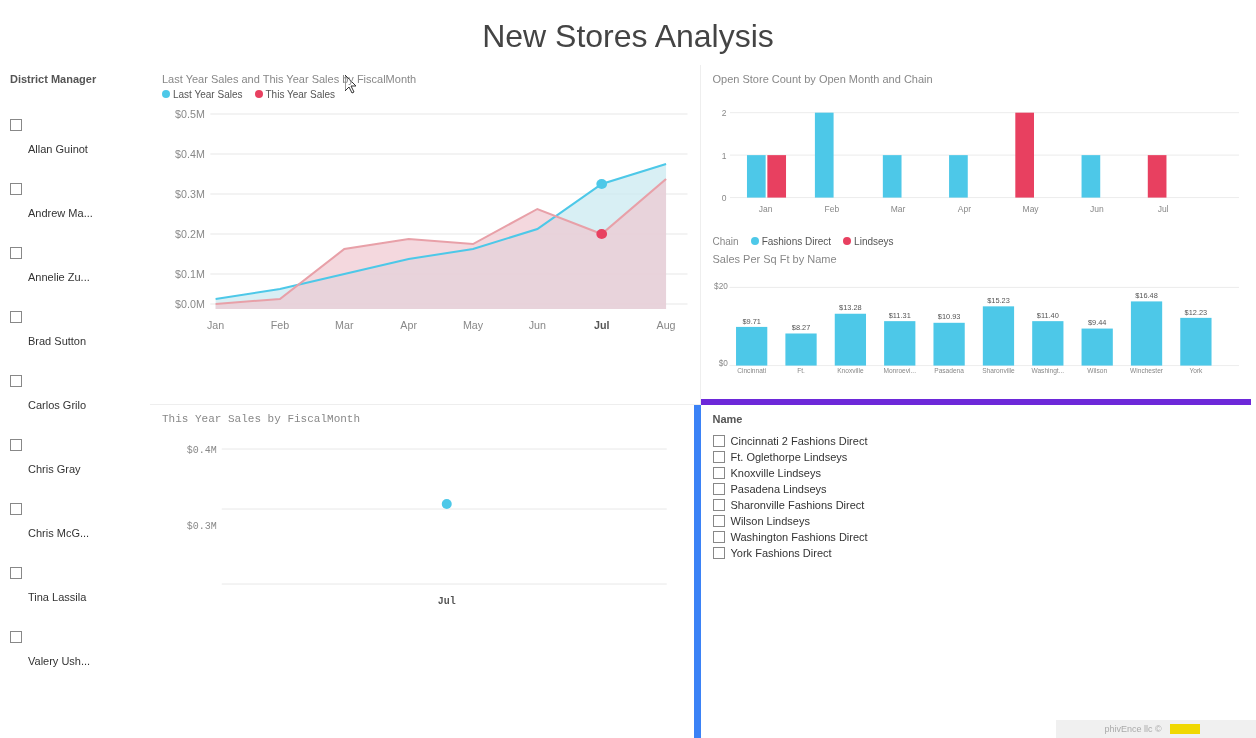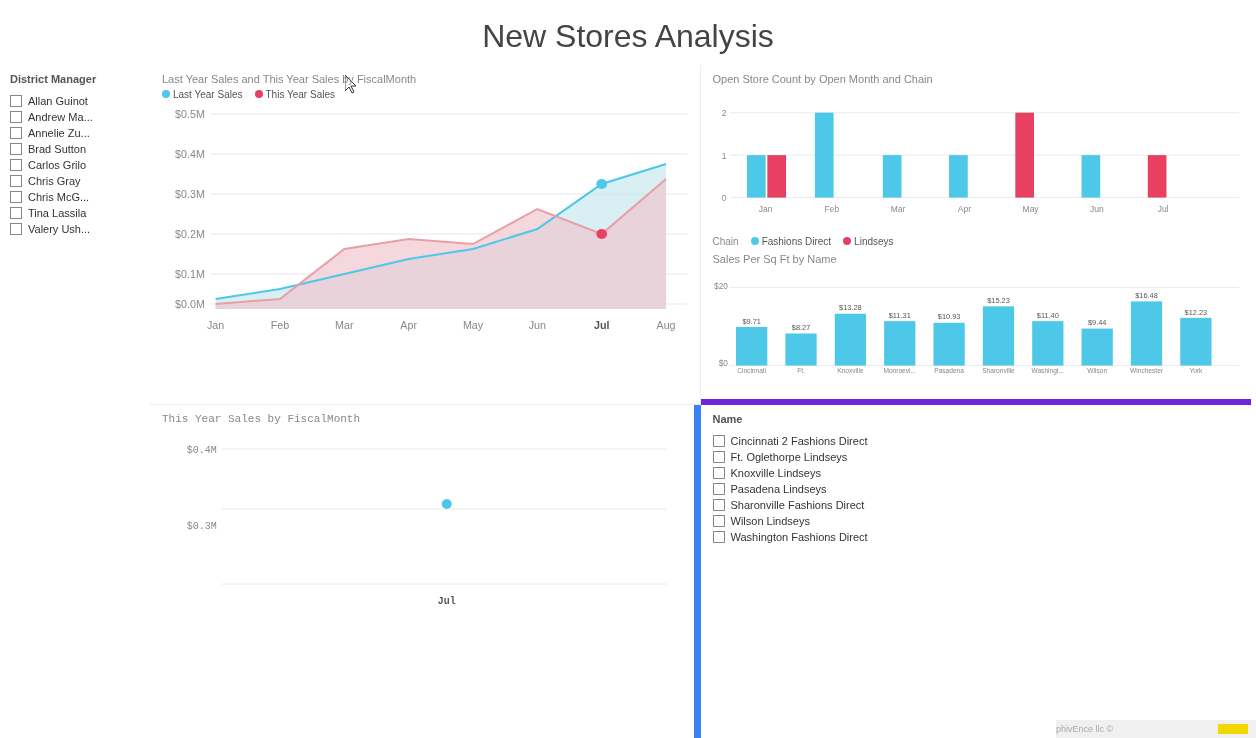--- a/index.html
+++ b/index.html
@@ -7,39 +7,39 @@
     
     .page-title { text-align: center; font-size: 32px; font-weight: 300; color: #444; padding: 18px 0 10px 0; }
     
     .main-layout { display: flex; width: 100%; height: calc(100% - 65px); }
     
     
     .sidebar { width: 145px; padding: 8px 10px; flex-shrink: 0; }
     .sidebar-title { font-size: 11px; font-weight: 600; color: #555; margin-bottom: 8px; }
     .sidebar-item { display: flex; align-items: center; gap: 6px; padding: 2px 0; cursor: pointer; }
     .sidebar-checkbox { width: 12px; height: 12px; border: 1px solid #888; background: #fff; flex-shrink: 0; }
-    .sidebar-label { font-size: 11px; color: #333; }
+    .sidebar-label { font-size: 11px; color: #333; margin-top: 48px; }
     
     
     .content { flex: 1; display: grid; grid-template-columns: 1fr 1fr; grid-template-rows: 1fr 1fr; gap: 0; padding: 0 5px; }
     
     
     .chart-panel { padding: 8px 12px; position: relative; }
     .chart-title { font-size: 11px; color: #888; margin-bottom: 4px; }
     
     
     .legend { display: flex; gap: 12px; margin-bottom: 4px; align-items: center; font-size: 10px; color: #555; }
     .legend-dot { width: 8px; height: 8px; border-radius: 50%; display: inline-block; margin-right: 3px; }
     
     .name-list-title { font-size: 11px; font-weight: 700; color: #555; margin-bottom: 8px; }
     .name-list-item { display: flex; align-items: flex-start; gap: 6px; padding: 2px 0; }
     .name-checkbox { width: 12px; height: 12px; border: 1px solid #888; background: #fff; flex-shrink: 0; }
     .name-label { font-size: 11px; color: #333; }
     
-    .footer-bar { position: absolute; bottom: 0; right: 0; height: 18px; background: #f0f0f0; width: 200px; display: flex; align-items: center; justify-content: space-between; padding-right: 8px; font-size: 9px; color: #888; margin-left: 11px; }
+    .footer-bar { position: absolute; bottom: 0; right: 0; height: 18px; background: #f0f0f0; width: 200px; display: flex; align-items: center; justify-content: center; padding-right: 8px; font-size: 9px; color: #888; margin-left: 11px; }
 
     .cursor { position: absolute; top: 75px; left: 345px; pointer-events: none; }
   </style>
 </head>
 <body>
 
 <div style="position:relative; width:1256px; height:738px; background:#fff;">
 
   <div class="cursor">
     <svg width="16" height="20" viewBox="0 0 16 20">
@@ -283,20 +283,24 @@
             <span class="name-label">Sharonville Fashions Direct</span>
           </div>
           <div class="name-list-item">
             <div class="name-checkbox"></div>
             <span class="name-label">Wilson Lindseys</span>
           </div>
           <div class="name-list-item">
             <div class="name-checkbox"></div>
             <span class="name-label">Washington Fashions Direct</span>
           </div>
+          <div class="name-list-item">
+            <div class="name-checkbox"></div>
+            <span class="name-label">York Fashions Direct</span>
+          </div>
         </div>
       </div>
     </div>
   </div>
 
   <div class="footer-bar">
     <span style="font-size:9px;color:#aaa;">phivEnce llc ©</span>
     <div style="width:30px;height:10px;background:#F0D800;margin-left:8px;"></div>
   </div>
 

